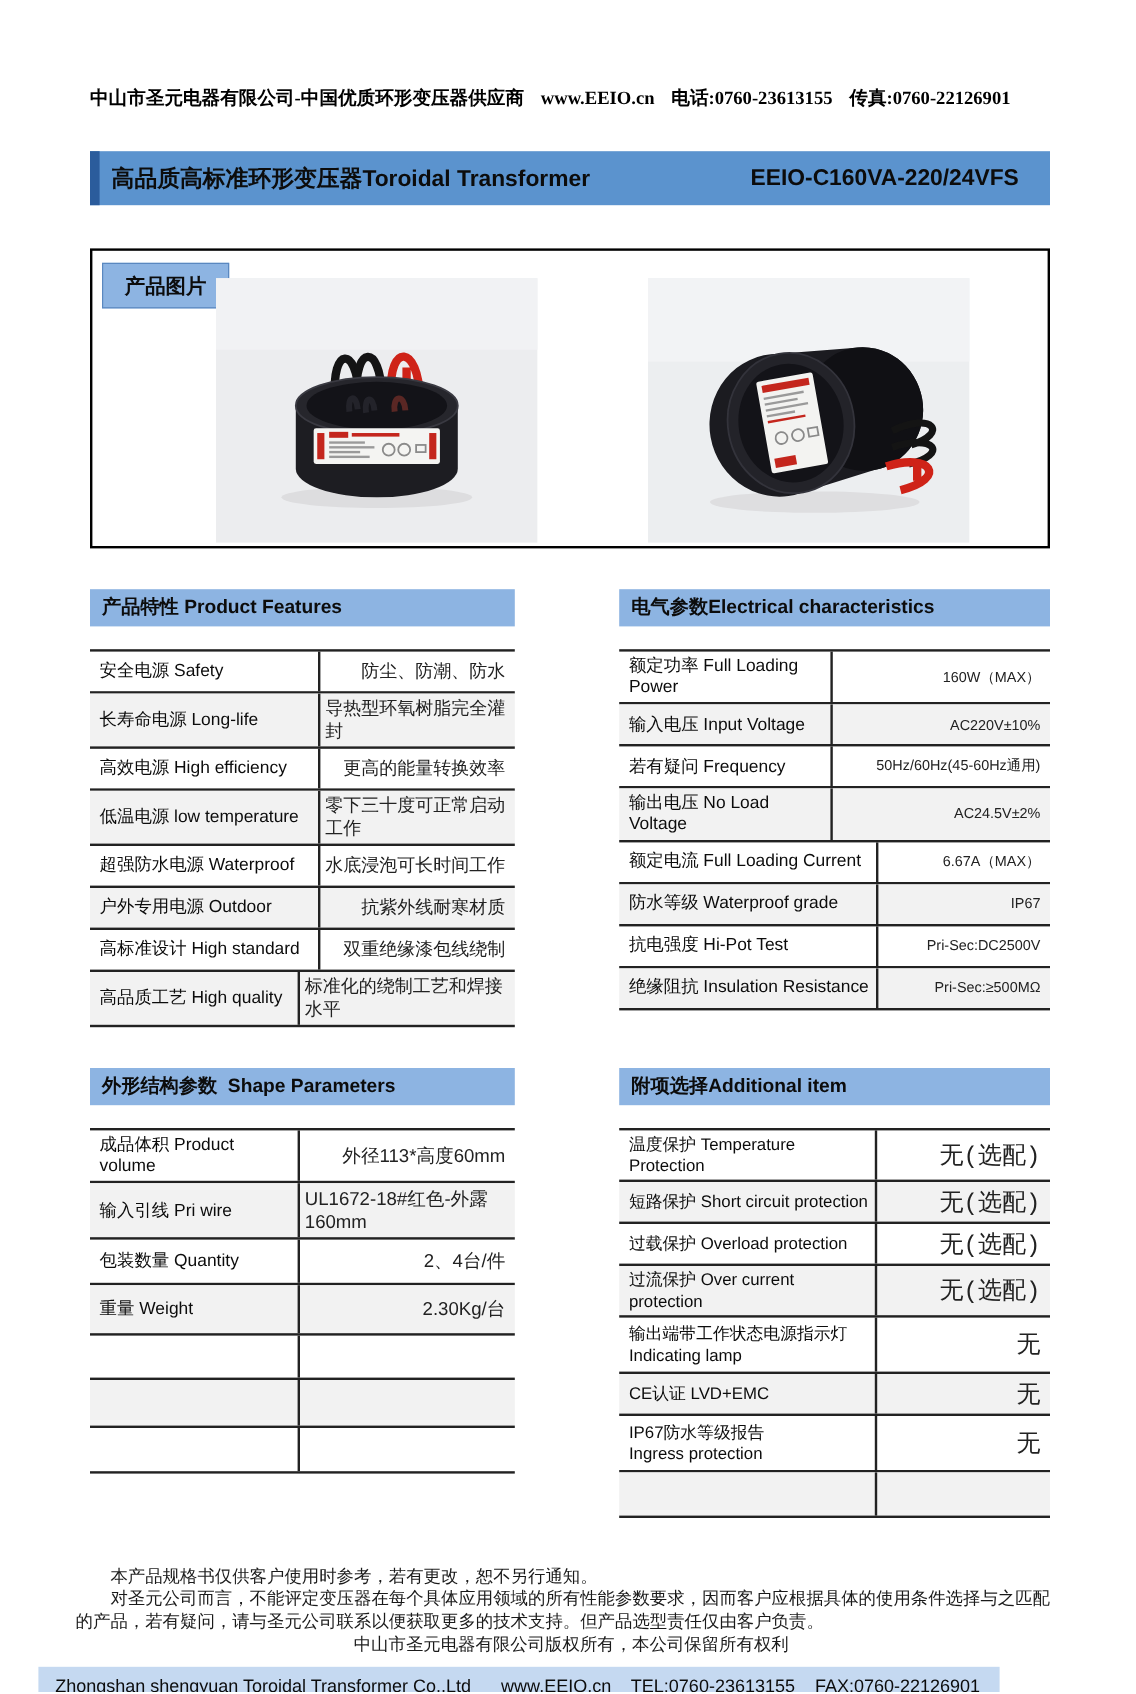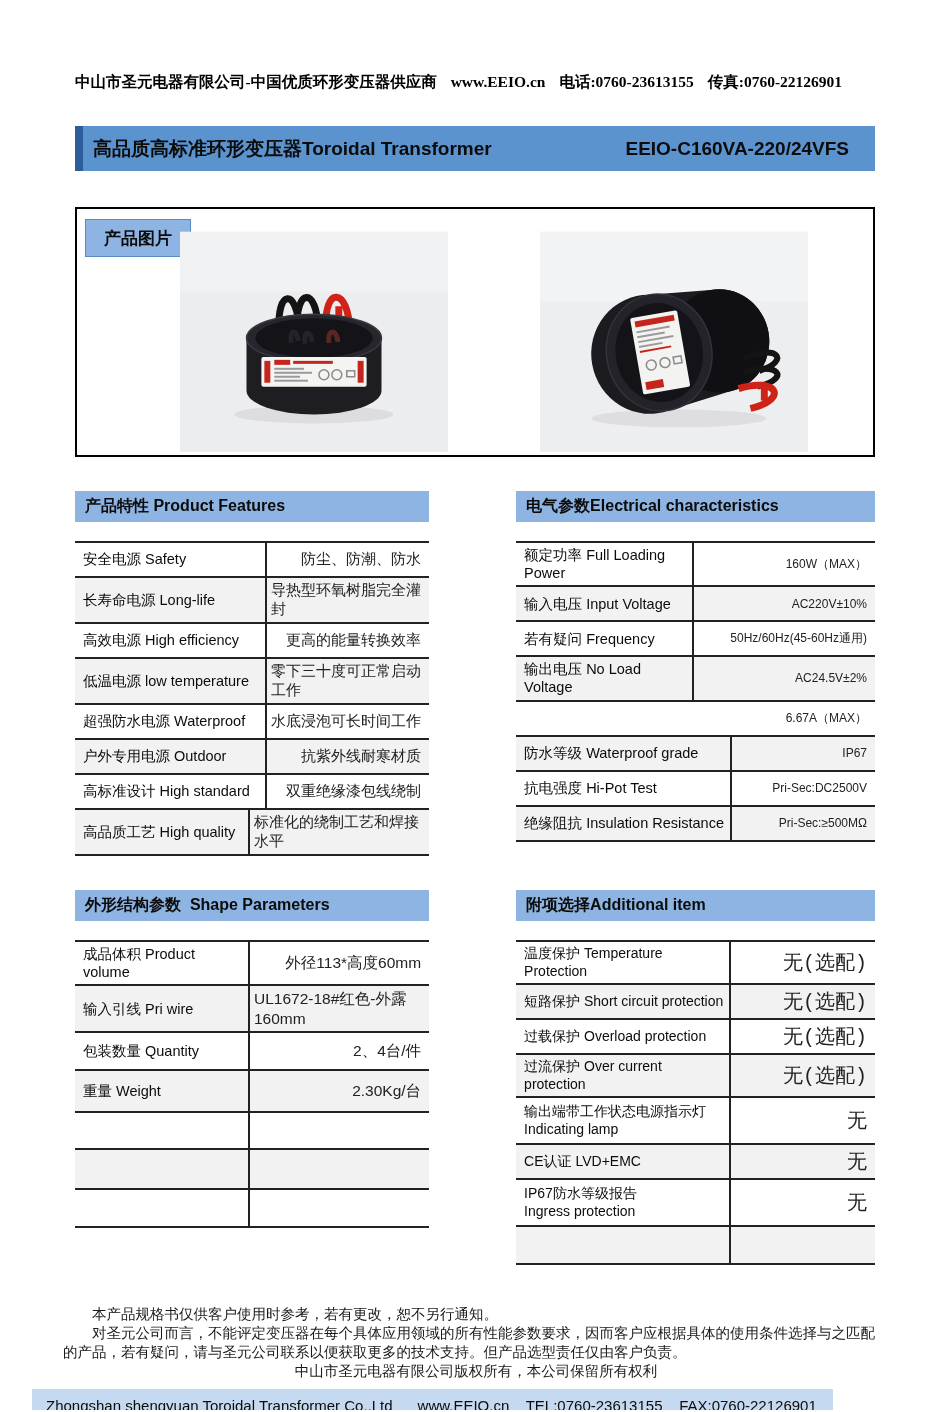--- a/index.html
+++ b/index.html
@@ -196,20 +196,21 @@
             </div>
           <div class="trow">
               <div class="c-name">若有疑问 Frequency</div>
               <div class="c-val">50Hz/60Hz(45-60Hz通用)</div>
             </div>
           <div class="trow">
               <div class="c-name">输出电压 No Load Voltage</div>
               <div class="c-val">AC24.5V±2%</div>
             </div>
           <div class="trow wide">
+              <div class="c-name">额定电流 Full Loading Current</div>
               <div class="c-val">6.67A（MAX）</div>
             </div>
           <div class="trow wide">
               <div class="c-name">防水等级 Waterproof grade</div>
               <div class="c-val">IP67</div>
             </div>
           <div class="trow wide">
               <div class="c-name">抗电强度 Hi-Pot Test</div>
               <div class="c-val">Pri-Sec:DC2500V</div>
             </div>

